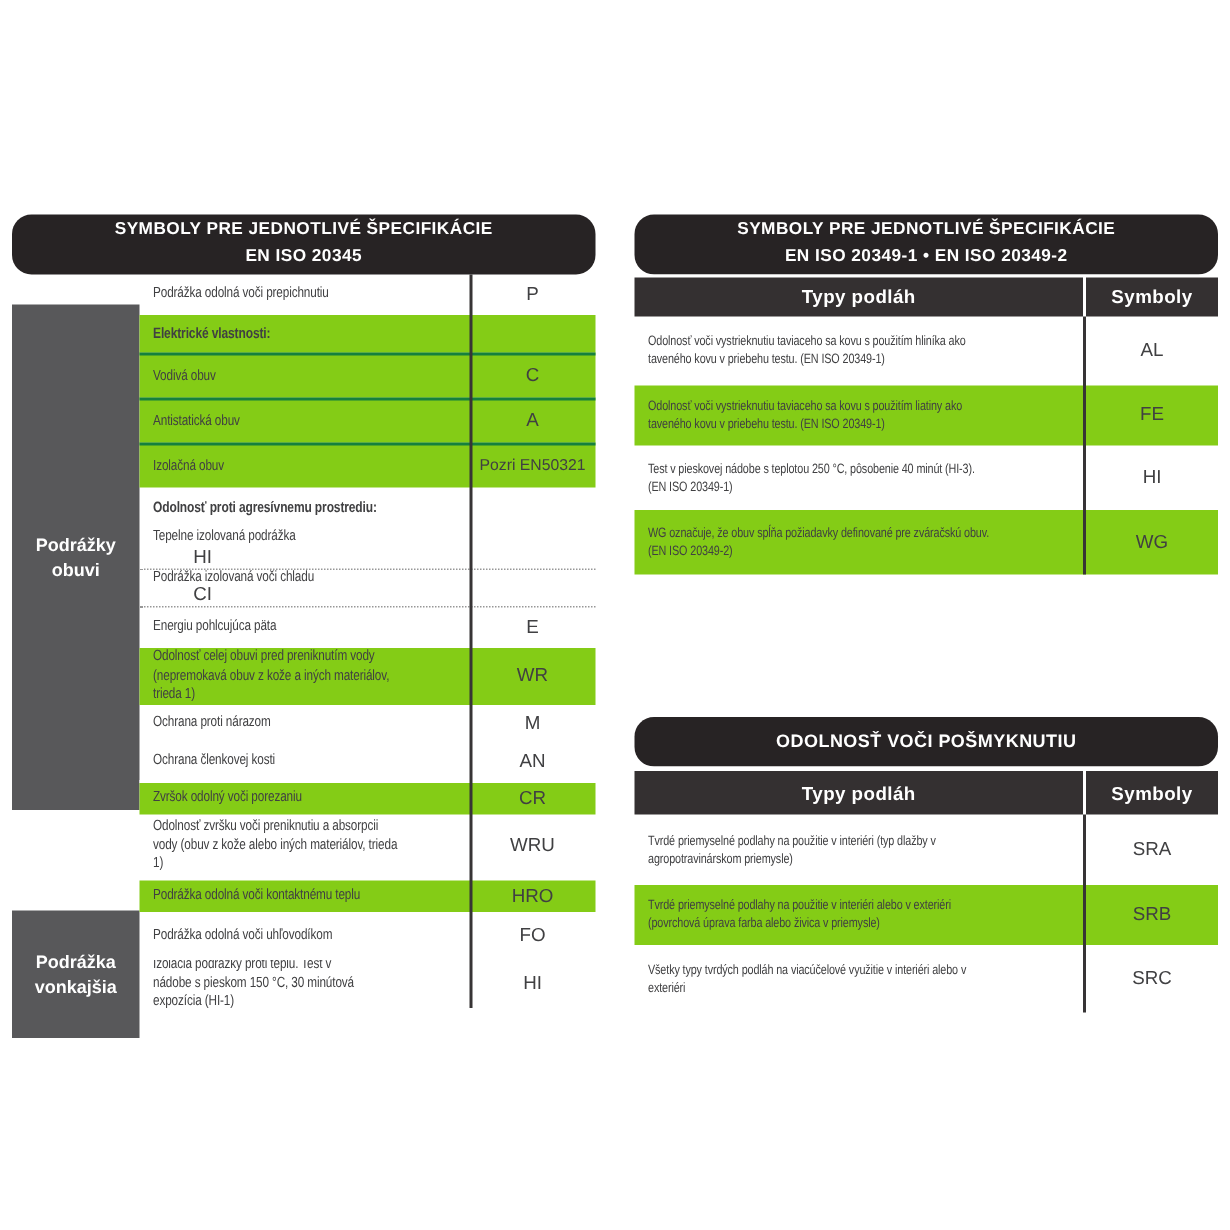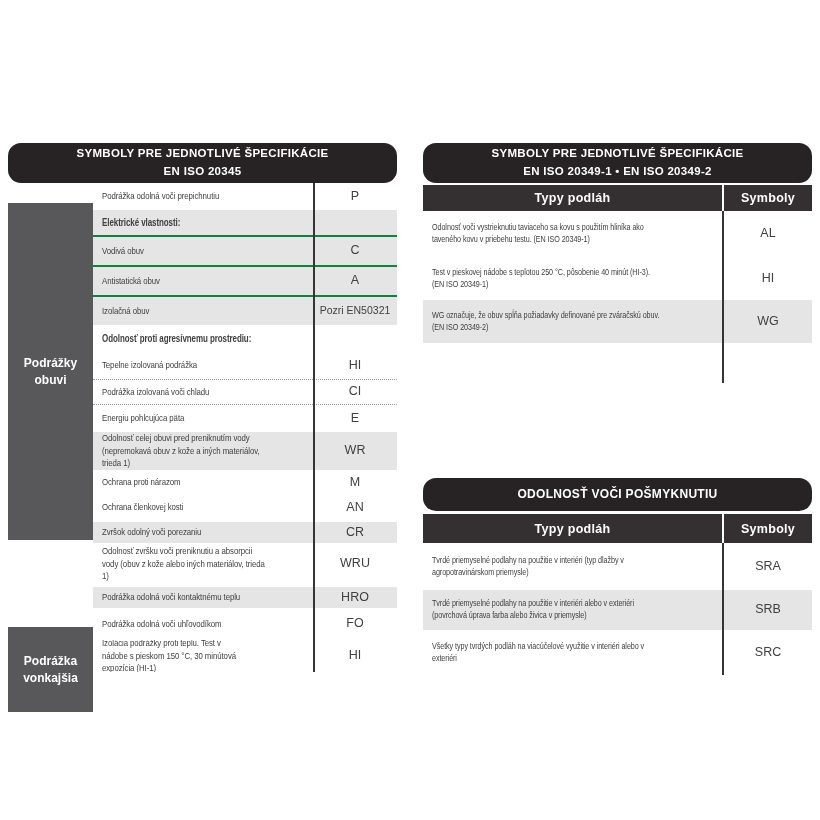--- a/index.html
+++ b/index.html
@@ -16,23 +16,23 @@
   .sh-l{flex:1;}
   .sh-gap{width:2px;background:#ffffff;}
   .sh-r{width:88px;}
   .bodywrap{position:relative;width:100%;}
   .rowswrap{position:relative;width:100%;}
   .t1rows{position:absolute;left:85px;top:0;width:304px;}
   .cat-cell{position:absolute;left:0;width:85px;background:#58585a;color:#ffffff;font-weight:bold;
             font-size:12px;line-height:1.35;display:flex;align-items:center;justify-content:center;
             text-align:center;padding:0 6px;box-sizing:border-box;margin-top:20px;}
   .row{display:flex;align-items:stretch;box-sizing:border-box;background:transparent;}
-  .row.shaded{background:#e5e5e5;}
+  .row.shaded{background:#84cc16;}
   .row.topline{border-top:2px solid #15803d;justify-content:flex-end;}
-  .row.dotted{border-bottom:1px dotted #979797;}
+  .row.dotted{border-bottom:1px dotted #979797;flex-direction:column;}
   .desc{flex:1;display:flex;align-items:center;padding:1px 4px 1px 9px;overflow:hidden;
         font-size:9.8px;line-height:1.3;letter-spacing:-.1px;}
   .desc.bold{font-weight:bold;font-size:10px;}
   .cx{display:block;width:125%;transform:scaleX(.8);transform-origin:0 50%;}
   .sym{display:flex;align-items:center;justify-content:center;font-size:12.5px;color:#404042;
        text-align:center;line-height:1.1;}
   .sym.sym-small{font-size:10.5px;}
   .t1 .sym{width:84px;}
   .rt .sym{width:88px;}
   .rt .desc{font-size:9px;}
@@ -46,21 +46,21 @@
 
 <div class="canvas">
 
   <section class="tbl t1" style="left:8px;top:143px;width:389px;height:529px">
     <div class="title" style="height:40px">
       <div>SYMBOLY PRE JEDNOTLIVÉ ŠPECIFIKÁCIE</div>
       <div>EN ISO 20345</div>
     </div>
     <div class="bodywrap" style="height:489px">
       <div class="cat-cell" style="top:0;height:337px">Podrážky obuvi</div>
-      <div class="cat-cell" style="top:424px;height:85px">Podrážka vonkajšia</div>
+      <div class="cat-cell" style="top:404px;height:85px">Podrážka vonkajšia</div>
       <div class="t1rows" id="t1rows">
           <div class="row" style="height: 27px;">
             <div class="desc">
               <div class="cx">Podrážka odolná voči prepichnutiu</div>
             </div>
             <div class="sym">P</div>
           </div>
           <div class="row shaded" style="height: 25px;">
             <div class="desc bold">
               <div class="cx">Elektrické vlastnosti:</div>
@@ -175,20 +175,26 @@
       <div class="sh-gap"></div>
       <div class="sh-r">Symboly</div>
     </div>
     <div class="rowswrap" id="t2rows" style="height:172px">
       <div class="row" style="height: 46px;">
           <div class="desc">
             <div class="cx">Odolnosť voči vystrieknutiu taviaceho sa kovu s použitím hliníka ako taveného kovu v priebehu testu. (EN ISO 20349-1)</div>
           </div>
           <div class="sym">AL</div>
         </div>
+        <div class="row shaded" style="height: 40px;">
+          <div class="desc">
+            <div class="cx">Odolnosť voči vystrieknutiu taviaceho sa kovu s použitím liatiny ako taveného kovu v priebehu testu. (EN ISO 20349-1)</div>
+          </div>
+          <div class="sym">FE</div>
+        </div>
         <div class="row" style="height: 43px;">
           <div class="desc">
             <div class="cx">Test v pieskovej nádobe s teplotou 250 °C, pôsobenie 40 minút (HI-3). (EN ISO 20349-1)</div>
           </div>
           <div class="sym">HI</div>
         </div>
         <div class="row shaded" style="height: 43px;">
           <div class="desc">
             <div class="cx">WG označuje, že obuv spĺňa požiadavky definované pre zváračskú obuv. (EN ISO 20349-2)</div>
           </div>

